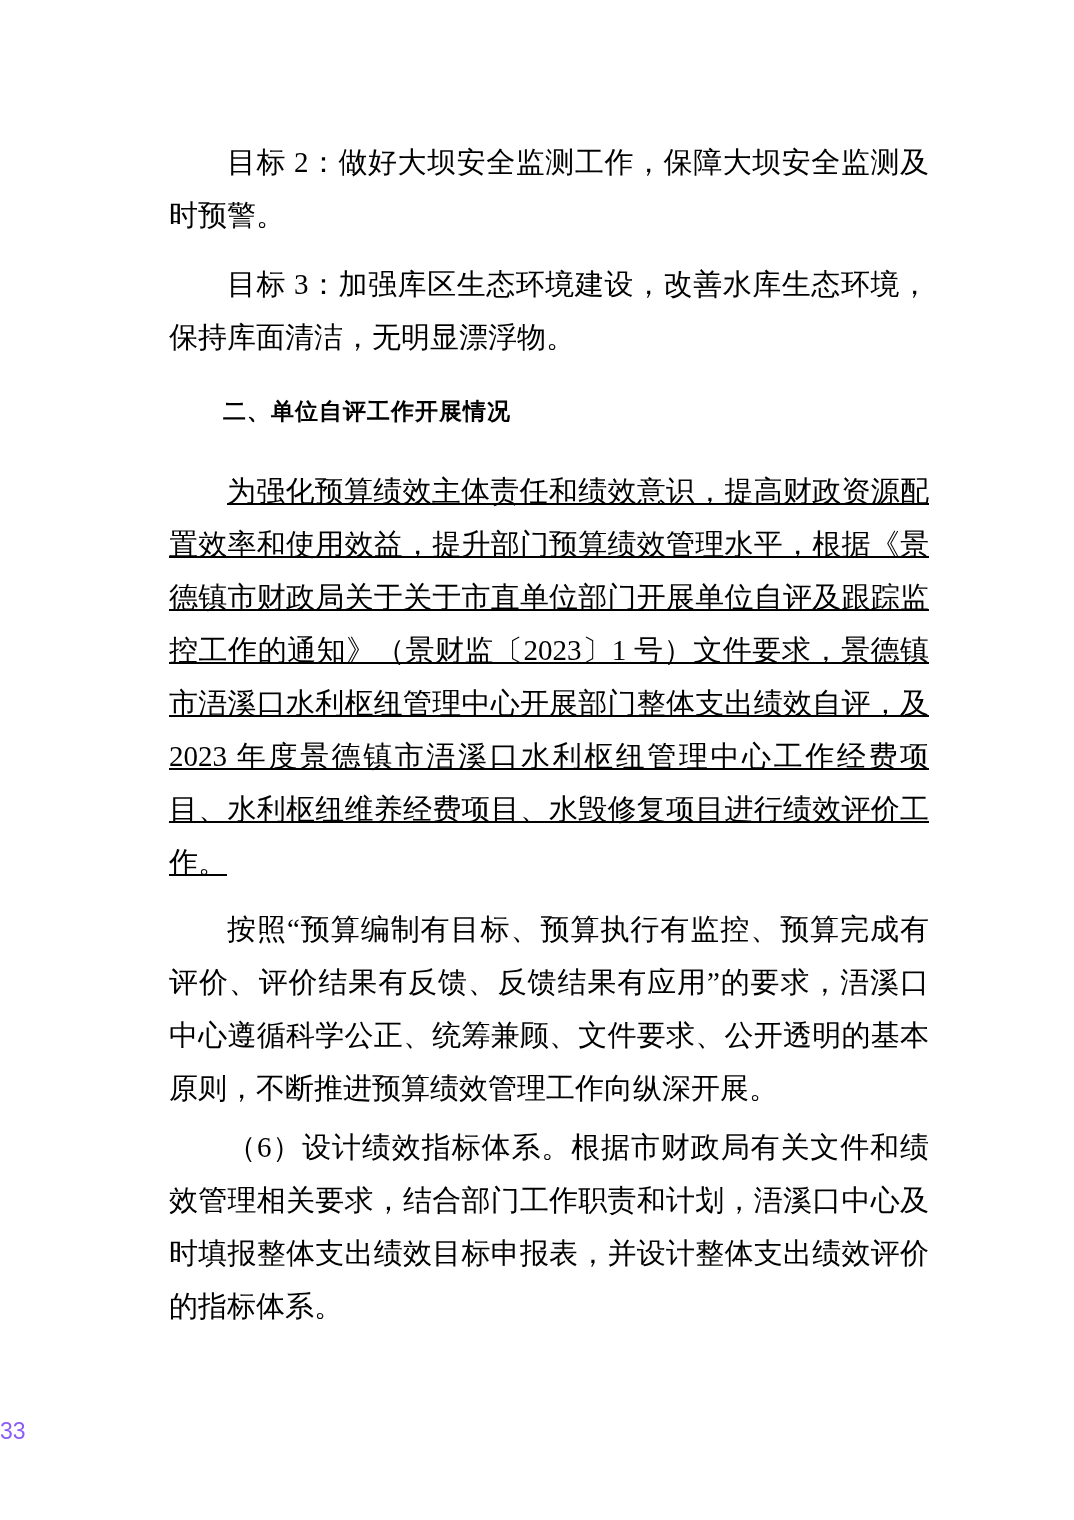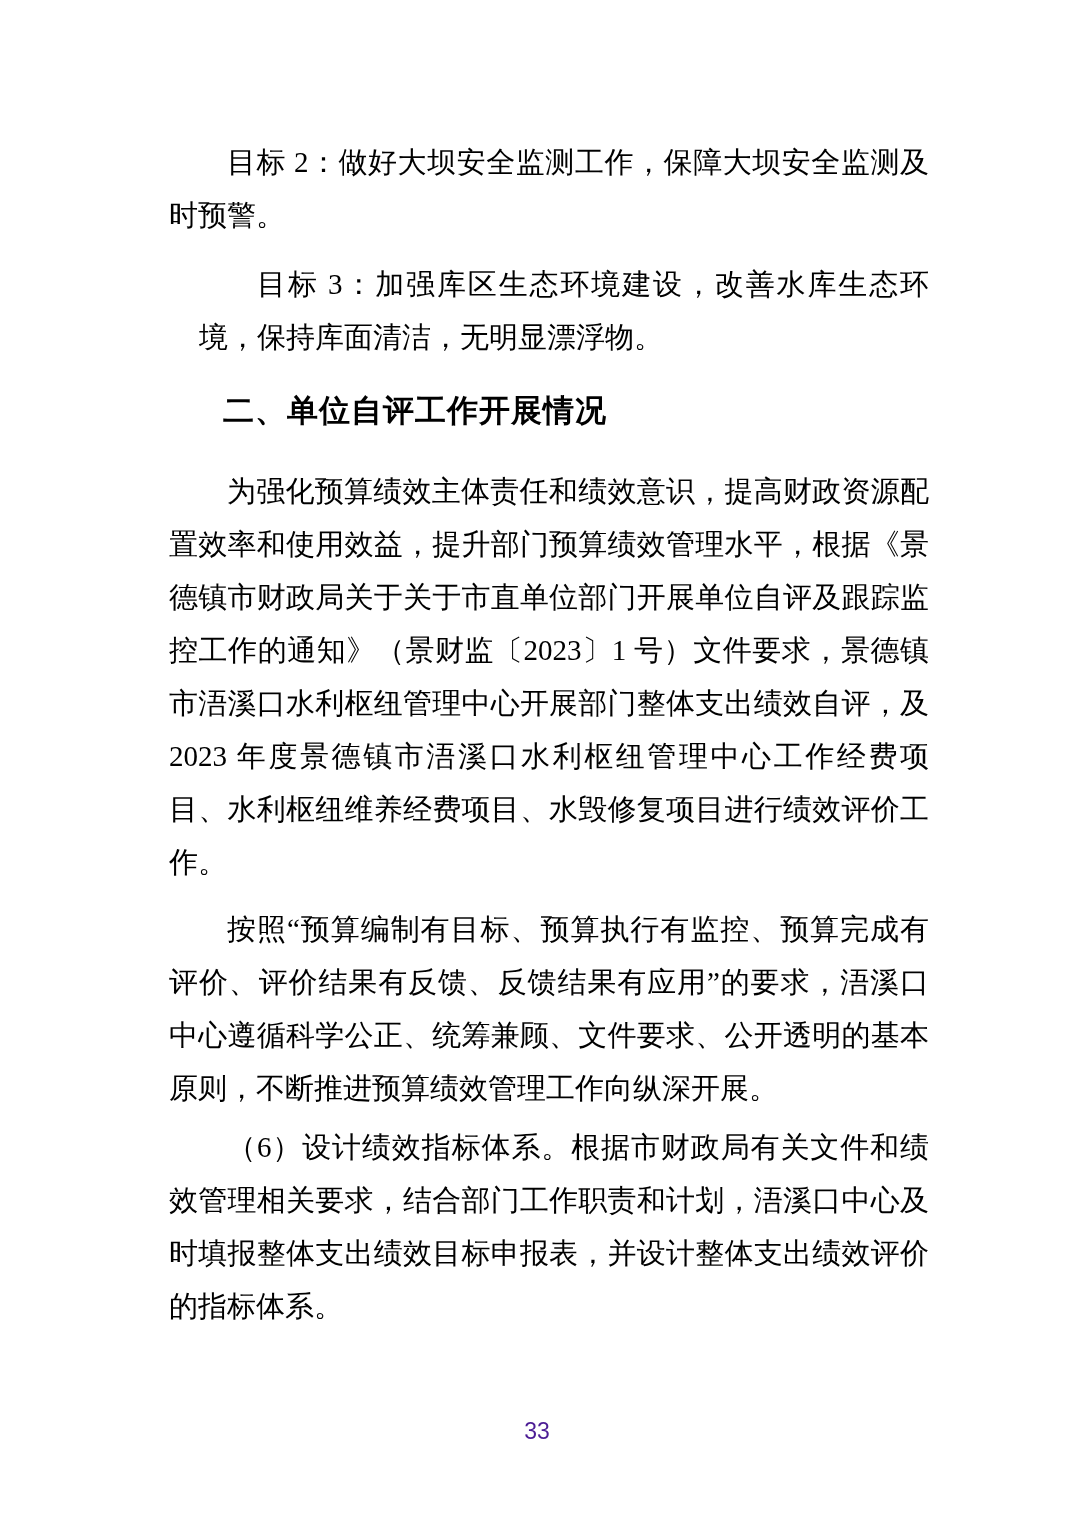--- a/index.html
+++ b/index.html
@@ -27,51 +27,51 @@
     font-family: "Liberation Serif", serif;
     font-size: 29px;
     line-height: 53px;
     color: #000000;
     text-align: justify;
     text-indent: 58px;
     word-break: break-all;
   }
   .para.goal-3 {
     margin-top: 16px;
-    margin-left: 30px;
   }
   .heading {
     margin: 24px 0 0 0;
     font-family: "Liberation Sans", sans-serif;
     font-weight: 700;
-    font-size: 31px;
+    font-size: 23px;
     line-height: 46px;
     color: #000000;
     text-indent: 54px;
     letter-spacing: 1px;
   }
   .para.p-overview {
     margin-top: 31px;
+    text-decoration: underline;
   }
   .para.p-principles {
     margin-top: 14px;
   }
   .para.p-indicator {
     margin-top: 6px;
   }
   .page-number {
     position: absolute;
     left: 0;
     right: 0;
     top: 1418px;
-    text-align: center;
+    text-align: left;
     font-family: "Liberation Sans", sans-serif;
     font-size: 23px;
     line-height: 27px;
-    color: #4c1d95;
+    color: #8b5cf6;
   }
 </style>
 </head>
 <body>
 
 <div class="page">
   <main class="content">
     <p class="para goal-2">目标 2：做好大坝安全监测工作，保障大坝安全监测及时预警。</p>
     <p class="para goal-3">目标 3：加强库区生态环境建设，改善水库生态环境，保持库面清洁，无明显漂浮物。</p>
     <h2 class="heading">二、单位自评工作开展情况</h2>

